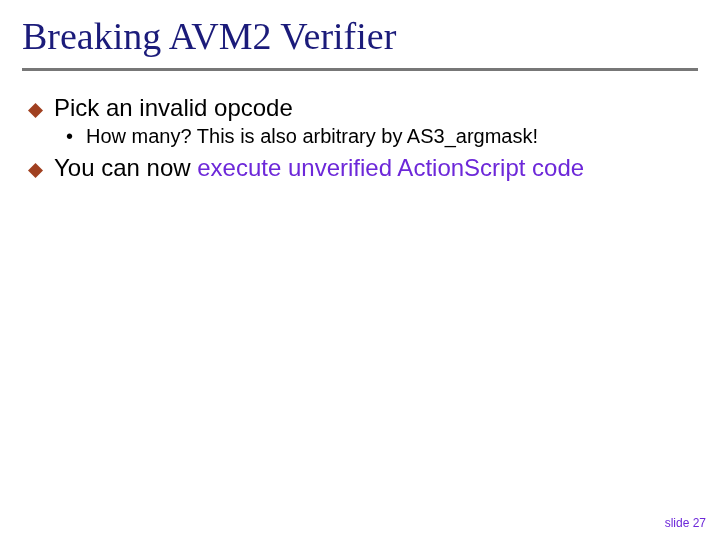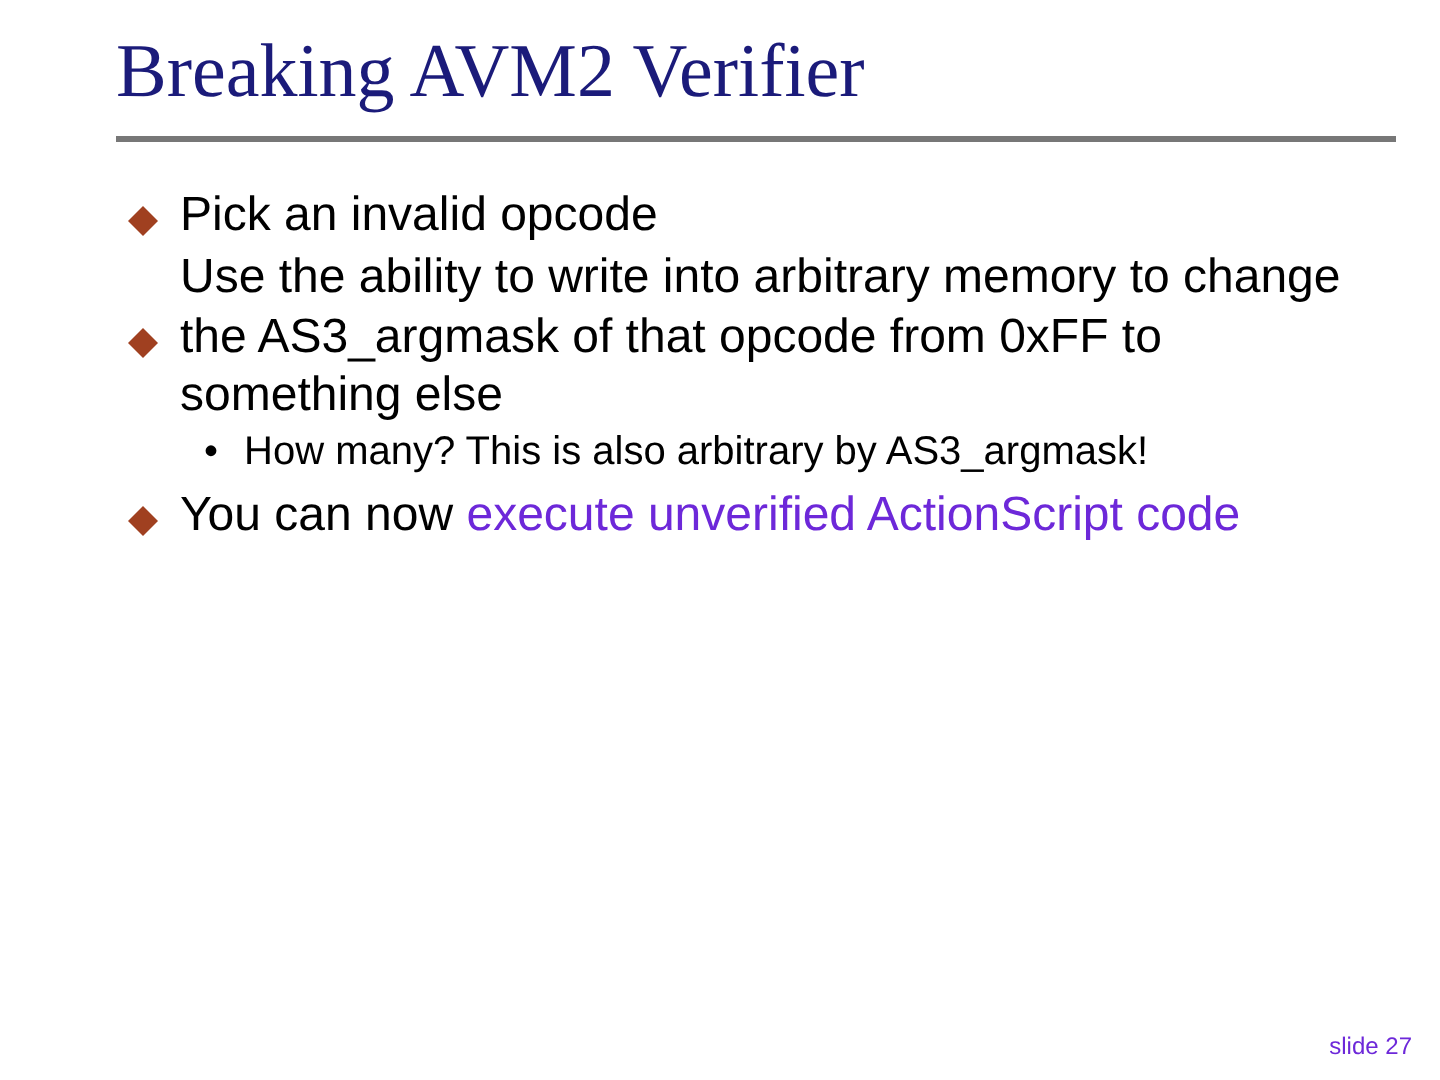--- a/index.html
+++ b/index.html
@@ -11,21 +11,20 @@
     font-family: Verdana, Geneva, sans-serif;
     color: #000;
     overflow: hidden;
     position: relative;
   }
   .slide {
     position: relative;
     width: 720px;
     height: 540px;
     box-sizing: border-box;
-    padding-left: 36px;
   }
   .title {
     font-family: "Times New Roman", Times, serif;
     font-size: 38px;
     color: #1b1b7a;
     padding: 14px 0 8px 22px;
     font-weight: 400;
     letter-spacing: 0px;
   }
   .rule {
@@ -89,28 +88,20 @@
 
     <div class="b1">
       <span class="mark">
         <svg width="15" height="15" viewBox="0 0 10 10">
             <polygon points="5,0 10,5 5,10 0,5" fill="#a04020"></polygon>
           </svg>
       </span>
       <span class="txt">Pick an invalid opcode</span>
     </div>
 
-    <div class="b1">
-      <span class="mark">
-        <svg width="15" height="15" viewBox="0 0 10 10">
-            <polygon points="5,0 10,5 5,10 0,5" fill="#a04020"></polygon>
-          </svg>
-      </span>
-      <span class="txt">Use the ability to write into arbitrary memory to change the AS3_argmask of that opcode from 0xFF to something else</span>
-    </div>
 
 
     <div class="b2">
       <span class="dot">•</span>
       <span class="txt">How many? This is also arbitrary by AS3_argmask!</span>
     </div>
 
 
     <div class="b1">
       <span class="mark">

